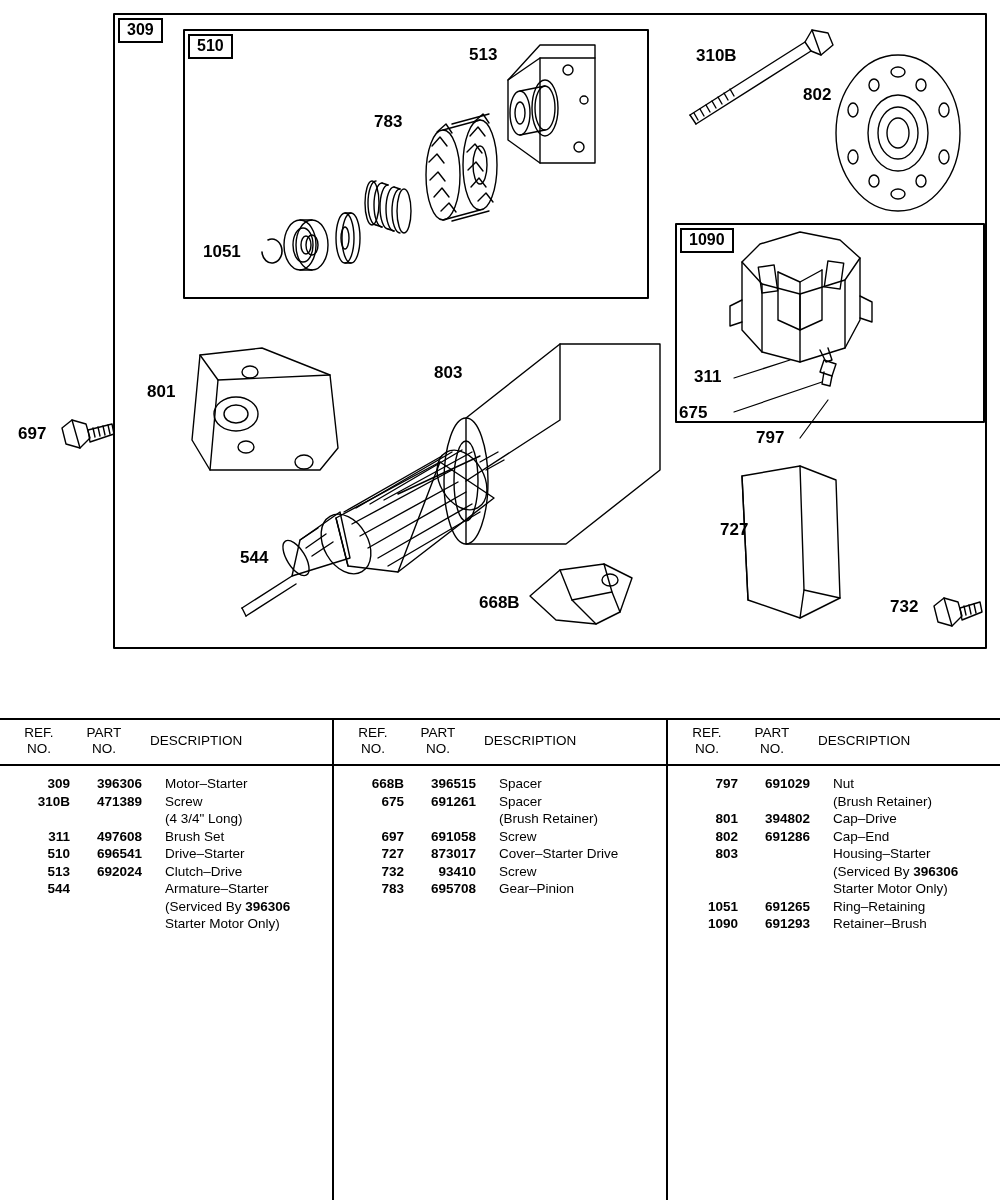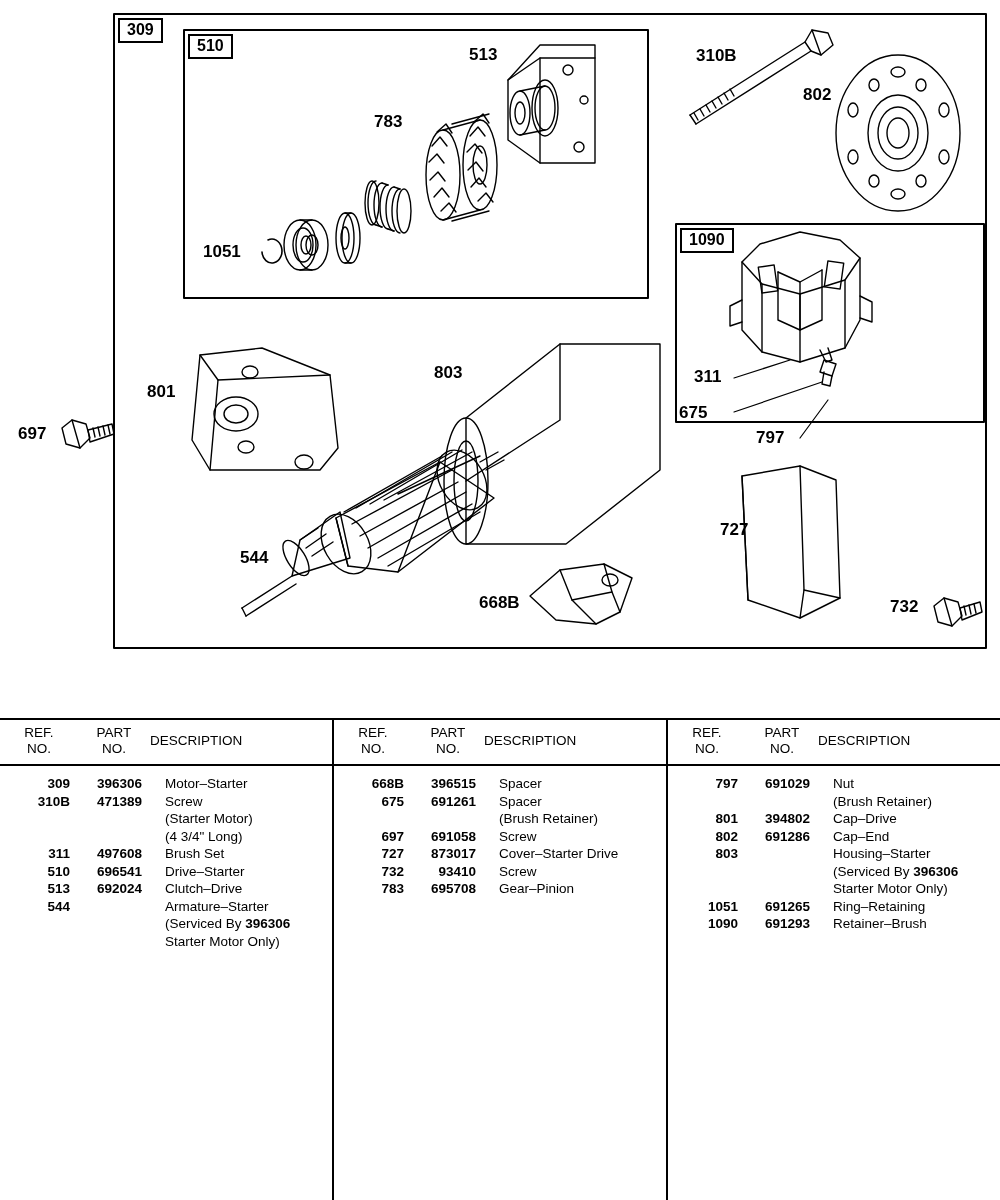--- a/index.html
+++ b/index.html
@@ -74,21 +74,21 @@
   }
   .col-head .h-ref,
   .col-head .h-part,
   .col-head .h-desc {
     position: absolute;
     font-size: 13.5px;
     text-align: center;
     line-height: 1.15;
   }
   .col-head .h-ref  { left: 8px;  top: 5px;  width: 62px; }
-  .col-head .h-part { left: 76px; top: 5px;  width: 76px; }
+  .col-head .h-part { left: 66px; top: 5px;  width: 76px; }
   .col-head .h-desc { left: 150px; top: 13px; width: 150px; text-align: left; }
 
   .rows {
     padding-top: 9px;
   }
   .prow {
     display: flex;
     font-size: 13.5px;
     line-height: 17.5px;
     height: 17.5px;
@@ -338,25 +338,20 @@
           <div class="c-desc">Motor–Starter</div>
         </div>
         <div class="prow">
           <div class="c-ref">310B</div>
           <div class="c-part">471389</div>
           <div class="c-desc">Screw</div>
         </div>
         <div class="prow">
           <div class="c-ref"></div>
           <div class="c-part"></div>
-          <div class="c-desc">(Starter Motor)</div>
-        </div>
-        <div class="prow">
-          <div class="c-ref"></div>
-          <div class="c-part"></div>
           <div class="c-desc">(4 3/4" Long)</div>
         </div>
         <div class="prow">
           <div class="c-ref">311</div>
           <div class="c-part">497608</div>
           <div class="c-desc">Brush Set</div>
         </div>
         <div class="prow">
           <div class="c-ref">510</div>
           <div class="c-part">696541</div>

